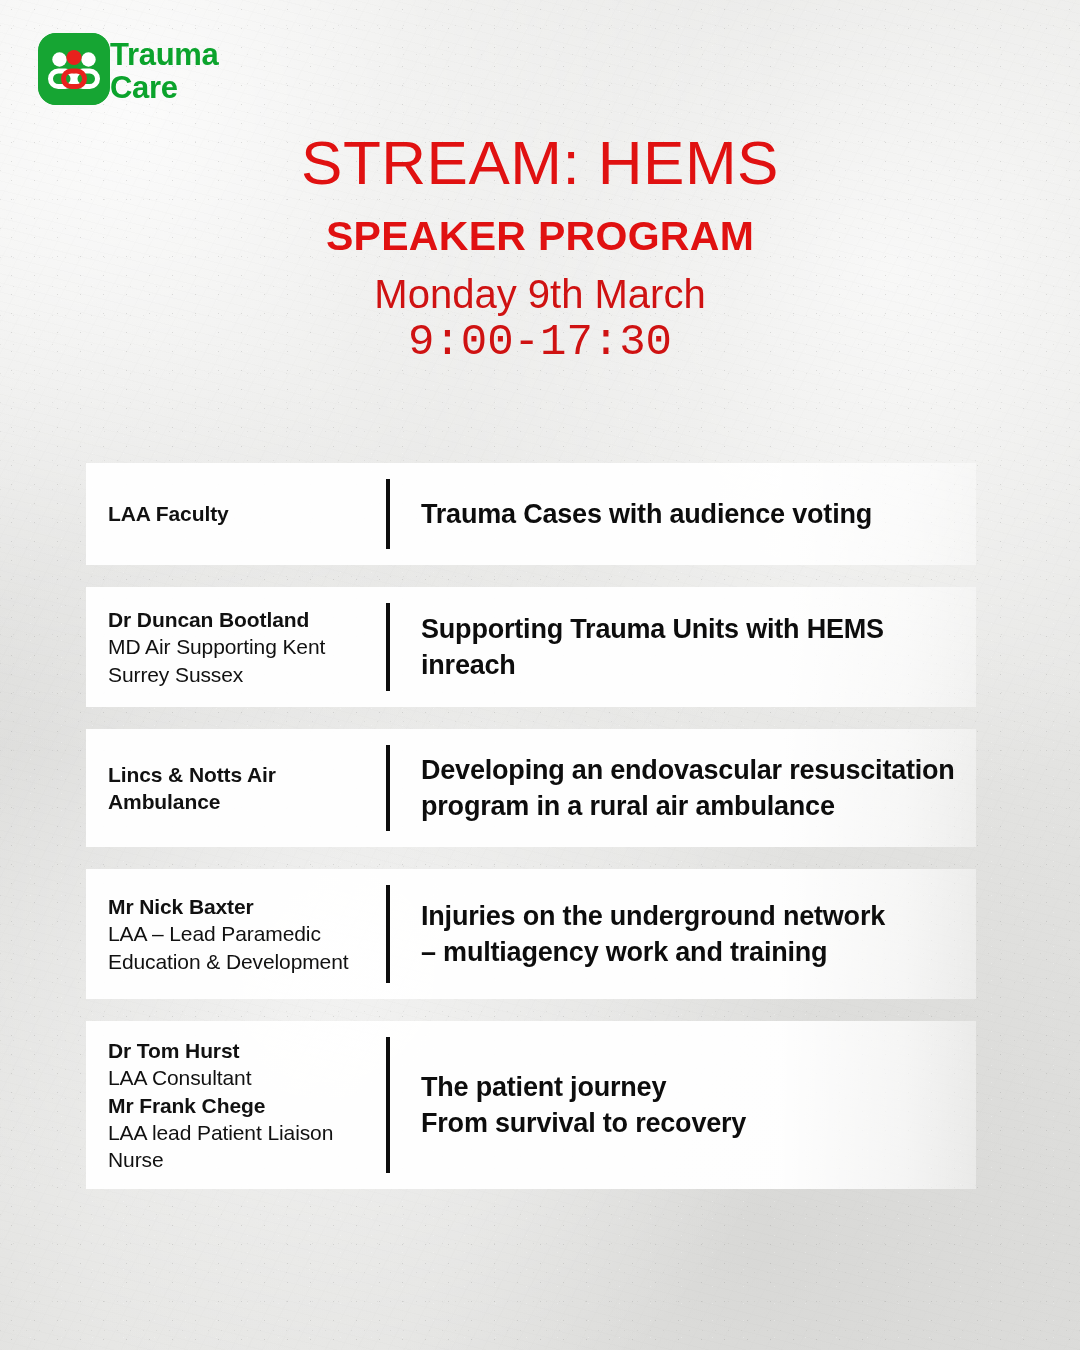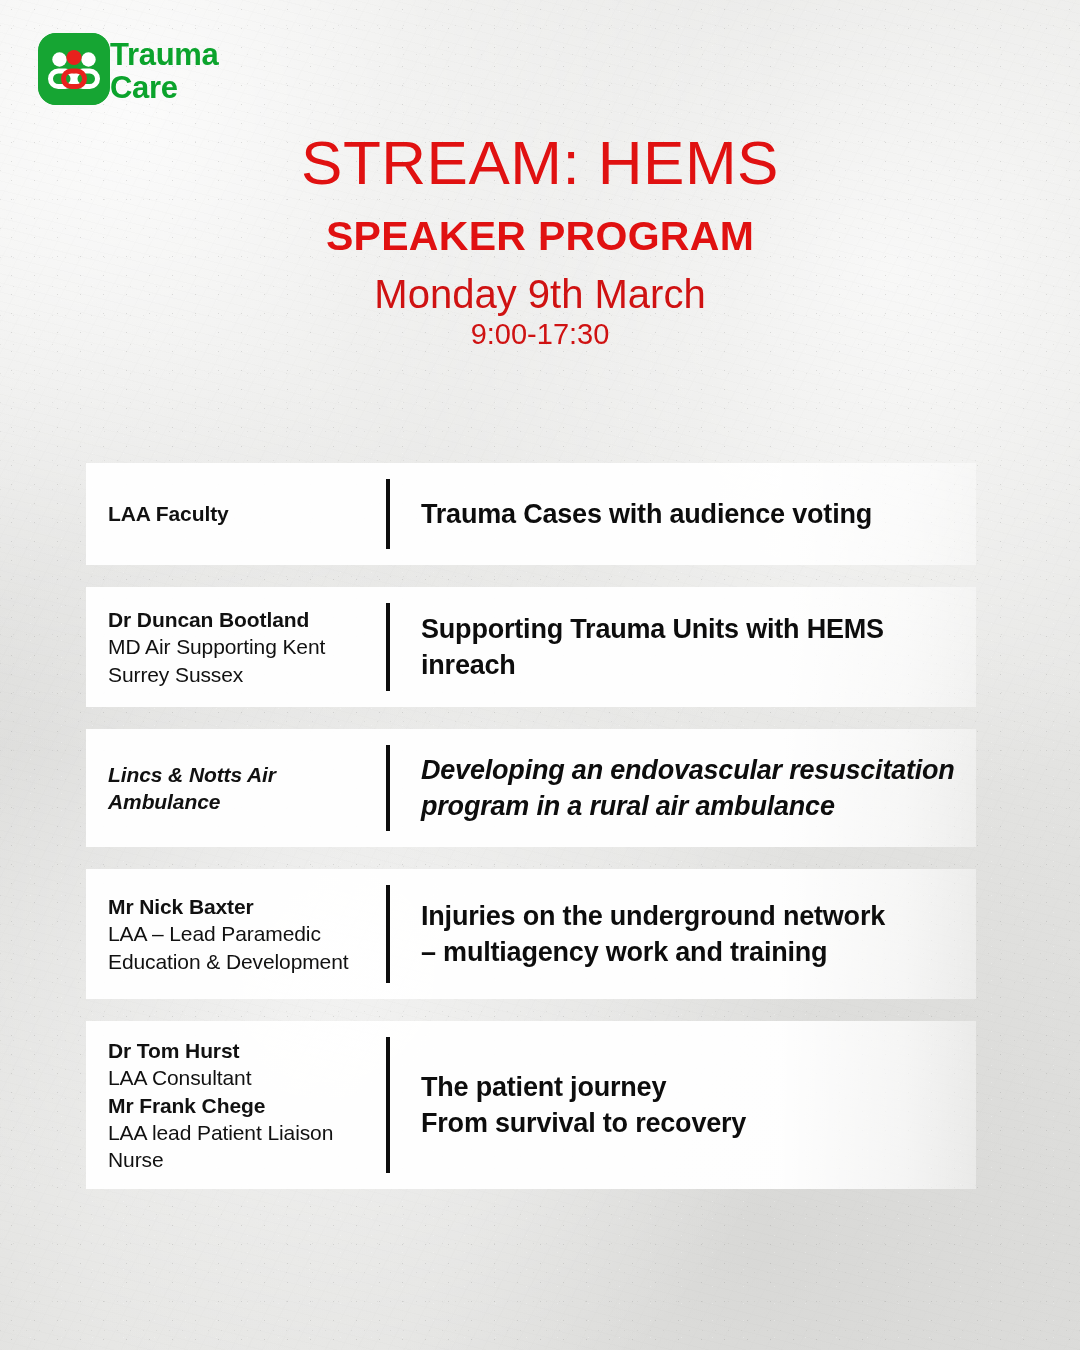--- a/index.html
+++ b/index.html
@@ -109,25 +109,26 @@
     margin: 22px 0 0 0;
   }
   #event-date {
     font-size: 40px;
     font-weight: normal;
     color: #cf1212;
     line-height: 1.06;
     margin: 16px 0 0 0;
   }
   #event-time {
-    font-size: 29px;
+    font-size: 44px;
     font-weight: normal;
     color: #cf1212;
     line-height: 1.06;
     margin: 4px 0 0 0;
+    font-family: Liberation Mono, monospace;
   }
 
   
   #program {
     position: absolute;
     left: 86px;
     top: 463px;
     width: 900px;
   }
   .program-row {
@@ -177,21 +178,21 @@
     font-weight: bold;
     line-height: 1.34;
     color: #0d0d0d;
     letter-spacing: -0.2px;
     white-space: pre-line;
   }
 
   
   .program-row.r0 { min-height: 102px; }
   .program-row.r1 { min-height: 120px; }
-  .program-row.r2 { min-height: 118px; font-style: italic; }
+  .program-row.r2 { min-height: 118px; }
   .program-row.r3 { min-height: 130px; }
   .program-row.r4 { min-height: 152px; }
 </style>
 </head>
 <body>
 
 <div id="paper-bg"></div>
 <div id="paper-speckle"></div>
 <div id="paper-fibres"></div>
 

